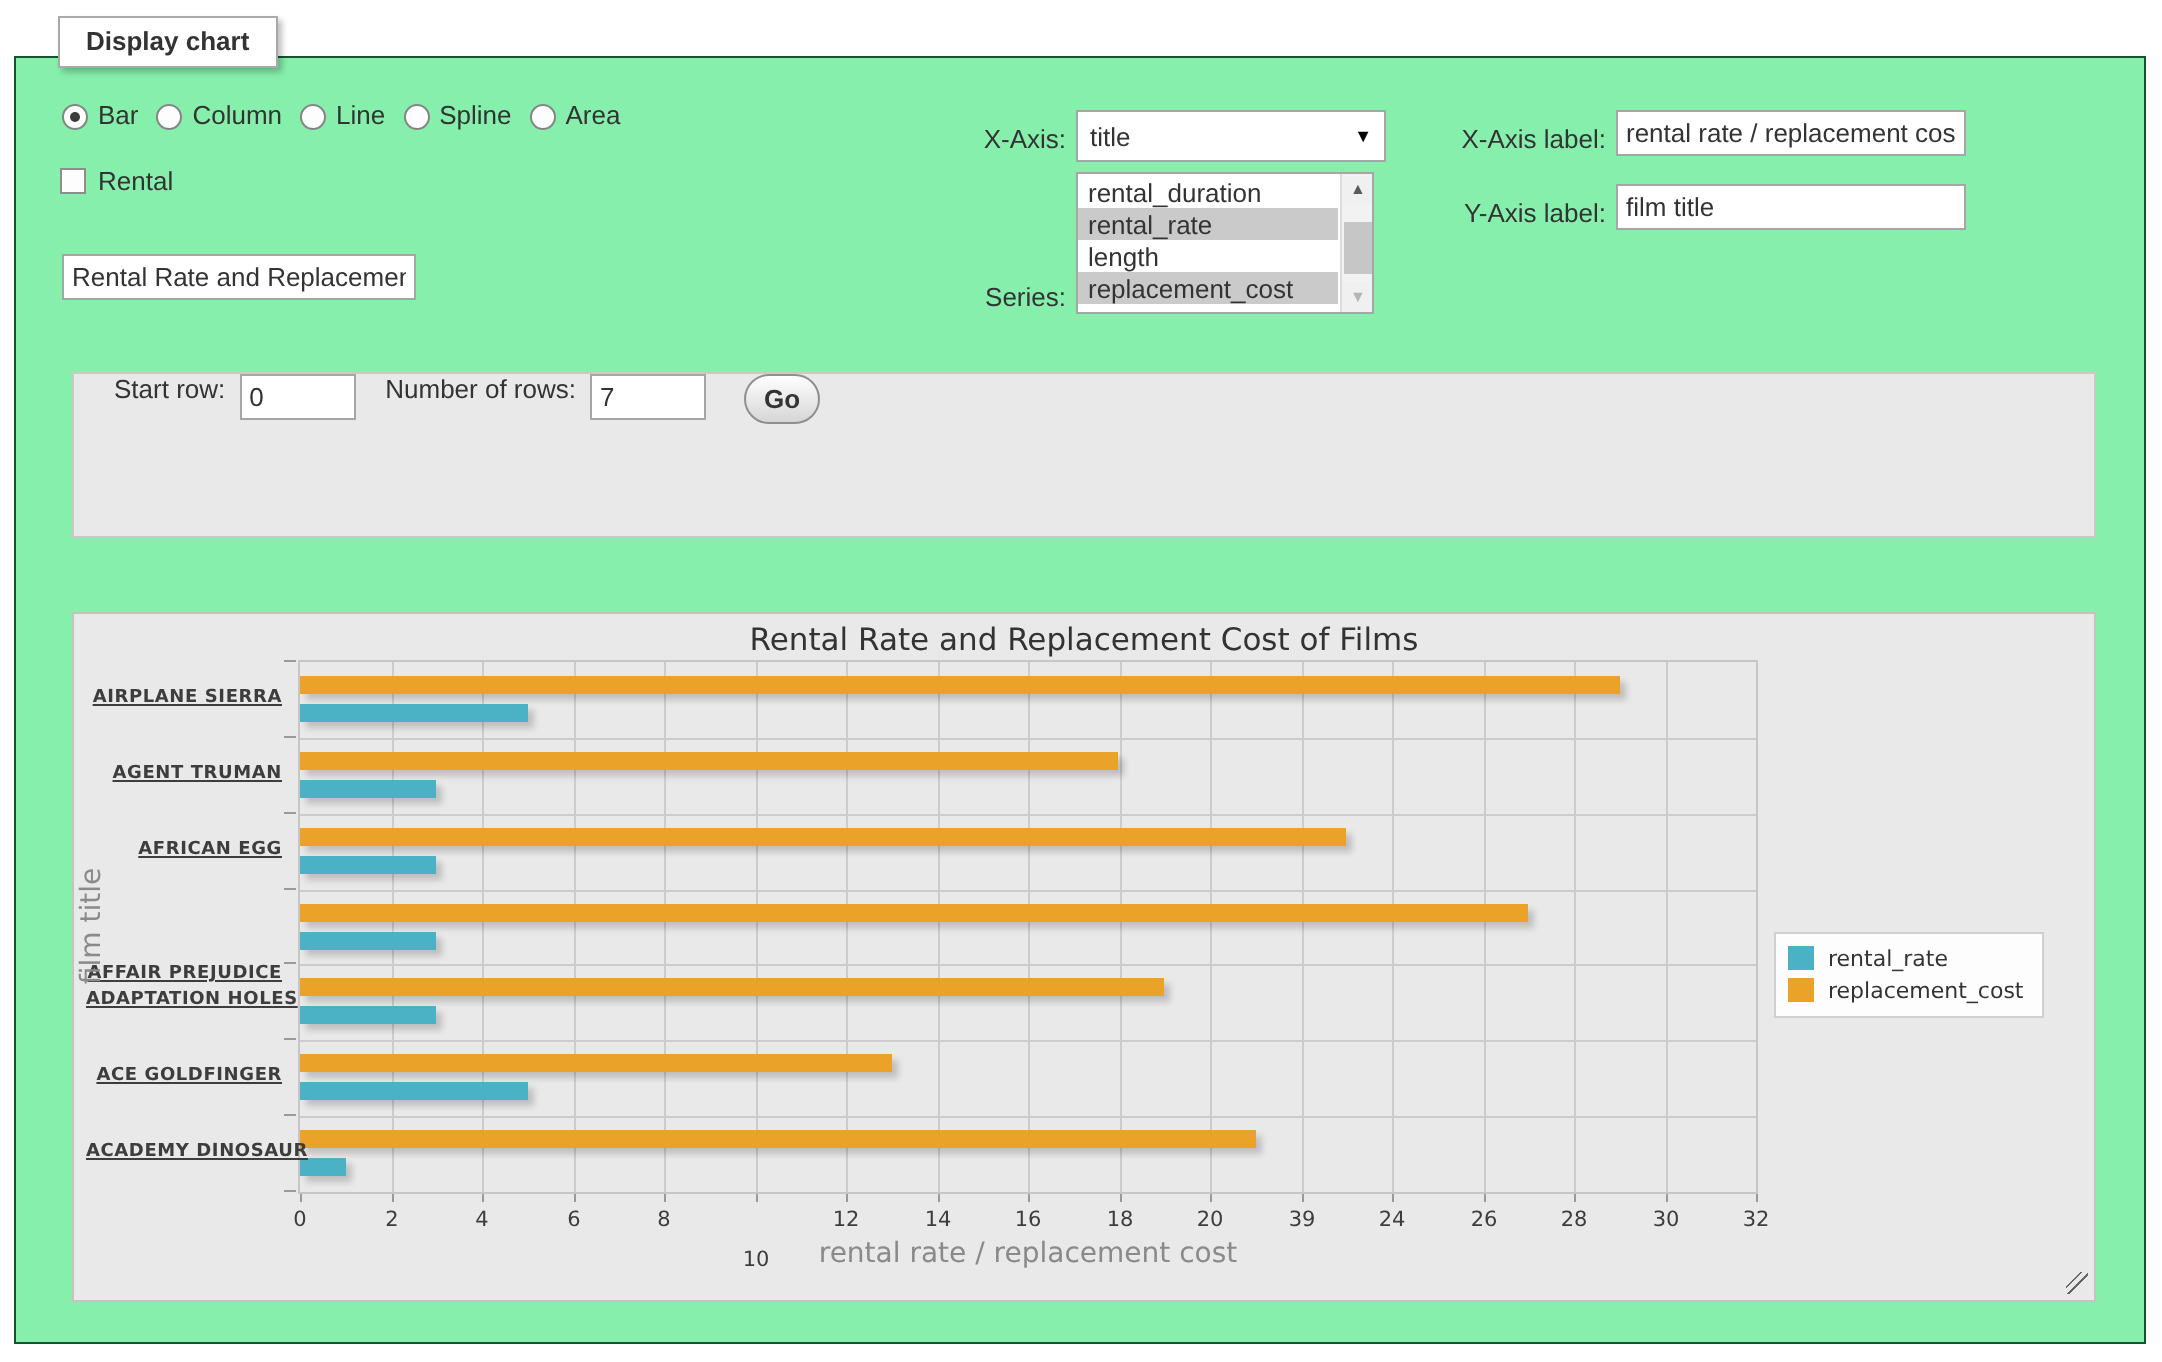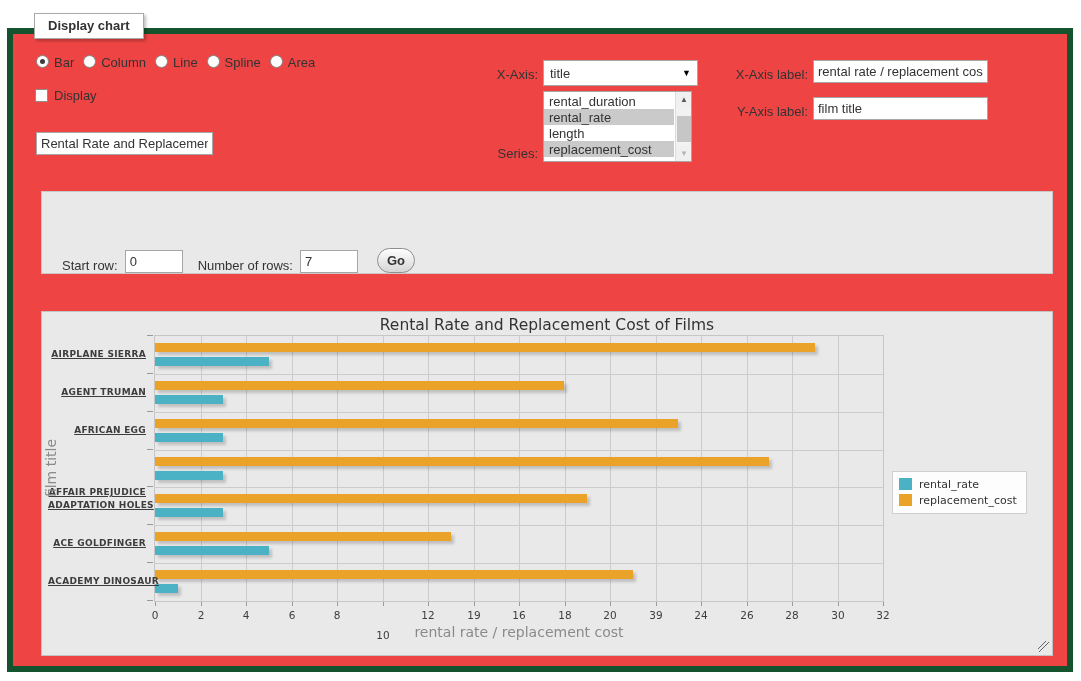--- a/index.html
+++ b/index.html
@@ -4,31 +4,31 @@
 <style>
   * { box-sizing: border-box; }
   html,body { margin:0; padding:0; }
   body {
     width:1081px; height:681px; position:relative; background:#ffffff;
     font-family:"Liberation Sans", sans-serif; font-size:13px; color:#333;
     overflow:hidden;
   }
   .fieldset {
     position:absolute; left:7px; top:28px; width:1066px; height:644px;
-    background:#ef4444; border:6px solid #14532d;
+    background:#86efac; border:1px solid #14532d;
   }
   .fieldset-legend {
     position:absolute; left:21px; top:-21px; background:#fff;
     border:1px solid #a9a9a9; box-shadow:2px 2px 3px rgba(0,0,0,0.25);
     padding:4px 13px 5px 13px; font-size:13px; font-weight:bold; color:#333;
     z-index:5;
   }
   
   .radio-row { position:absolute; left:23px; top:21px; display:flex; align-items:center; gap:9px; }
-  .radio-item { display:flex; align-items:flex-start; gap:5px; cursor:default; }
+  .radio-item { display:flex; align-items:flex-end; gap:5px; cursor:default; }
   .radio {
     width:13px; height:13px; border-radius:50%; border:1px solid #858585;
     background:#fdfdfd; display:inline-block; position:relative; flex:0 0 auto;
   }
   .radio.checked::after {
     content:""; position:absolute; left:3px; top:3px; width:5px; height:5px;
     border-radius:50%; background:#3c3c3c;
   }
   .check-row { position:absolute; left:22px; top:54px; display:flex; align-items:center; gap:6px; }
   .checkbox { width:13px; height:13px; border:1px solid #8d8d8d; background:#fdfdfd; display:inline-block; }
@@ -66,21 +66,21 @@
   }
   .vscroll .arr.up { top:0; }
   .vscroll .arr.down { bottom:0; color:#b5b5b5; }
   .vscroll .thumb { position:absolute; left:1px; width:14px; top:24px; height:26px; background:#c6c6c6; }
   .x-input { position:absolute; left:800px; top:26px; width:175px; }
   .y-input { position:absolute; left:800px; top:63px; width:175px; }
   
   .row-panel {
     position:absolute; left:28px; top:157px; width:1012px; height:83px;
     background:#e9e9e9; border:1px solid #c9c9c9;
-    display:flex; align-items:flex-end; padding-left:20px;
+    display:flex; align-items:flex-start; padding-left:20px;
   }
   .row-panel .num { width:58px; margin-left:7px; }
   .row-panel .lbl2 { margin-left:15px; }
   .go-btn {
     margin-left:19px; width:38px; height:25px; border-radius:13px;
     border:1px solid #8f8f8f; background:linear-gradient(#fefefe,#d6d6d6);
     font-family:"Liberation Sans",sans-serif; font-size:13px; font-weight:bold; color:#333;
     text-align:center; line-height:22px; cursor:default;
   }
   
@@ -153,21 +153,21 @@
         <span>Spline</span>
       </span>
       <span class="radio-item">
         <span class="radio"></span>
         <span>Area</span>
       </span>
     </div>
 
   <div class="check-row">
     <span class="checkbox"></span>
-    <span>Display</span>
+    <span>Rental</span>
   </div>
 
   <input class="text title-input" value="Rental Rate and Replacement Cost of Films" style="">
 
   <span class="lbl lbl-xaxis">X-Axis:</span>
   <div class="select-box">
     <span class="sel-text">title</span>
     <span class="sel-arrow">▼</span>
   </div>
 
@@ -267,21 +267,21 @@
         <div class="xtick-label" style="left: 189px; top: 297px;">4</div>
         <div class="xtick" style="left: 250px; top: 290px;"></div>
         <div class="xtick-label" style="left: 235px; top: 297px;">6</div>
         <div class="xtick" style="left: 295px; top: 290px;"></div>
         <div class="xtick-label" style="left: 280px; top: 297px;">8</div>
         <div class="xtick" style="left: 341px; top: 290px;"></div>
         <div class="xtick-label" style="left: 326px; top: 297px; margin-top: 20px;">10</div>
         <div class="xtick" style="left: 386px; top: 290px;"></div>
         <div class="xtick-label" style="left: 371px; top: 297px;">12</div>
         <div class="xtick" style="left: 432px; top: 290px;"></div>
-        <div class="xtick-label" style="left: 417px; top: 297px;">19</div>
+        <div class="xtick-label" style="left: 417px; top: 297px;">14</div>
         <div class="xtick" style="left: 477px; top: 290px;"></div>
         <div class="xtick-label" style="left: 462px; top: 297px;">16</div>
         <div class="xtick" style="left: 523px; top: 290px;"></div>
         <div class="xtick-label" style="left: 508px; top: 297px;">18</div>
         <div class="xtick" style="left: 568px; top: 290px;"></div>
         <div class="xtick-label" style="left: 553px; top: 297px;">20</div>
         <div class="xtick" style="left: 614px; top: 290px;"></div>
         <div class="xtick-label" style="left: 599px; top: 297px;">39</div>
         <div class="xtick" style="left: 659px; top: 290px;"></div>
         <div class="xtick-label" style="left: 644px; top: 297px;">24</div>

